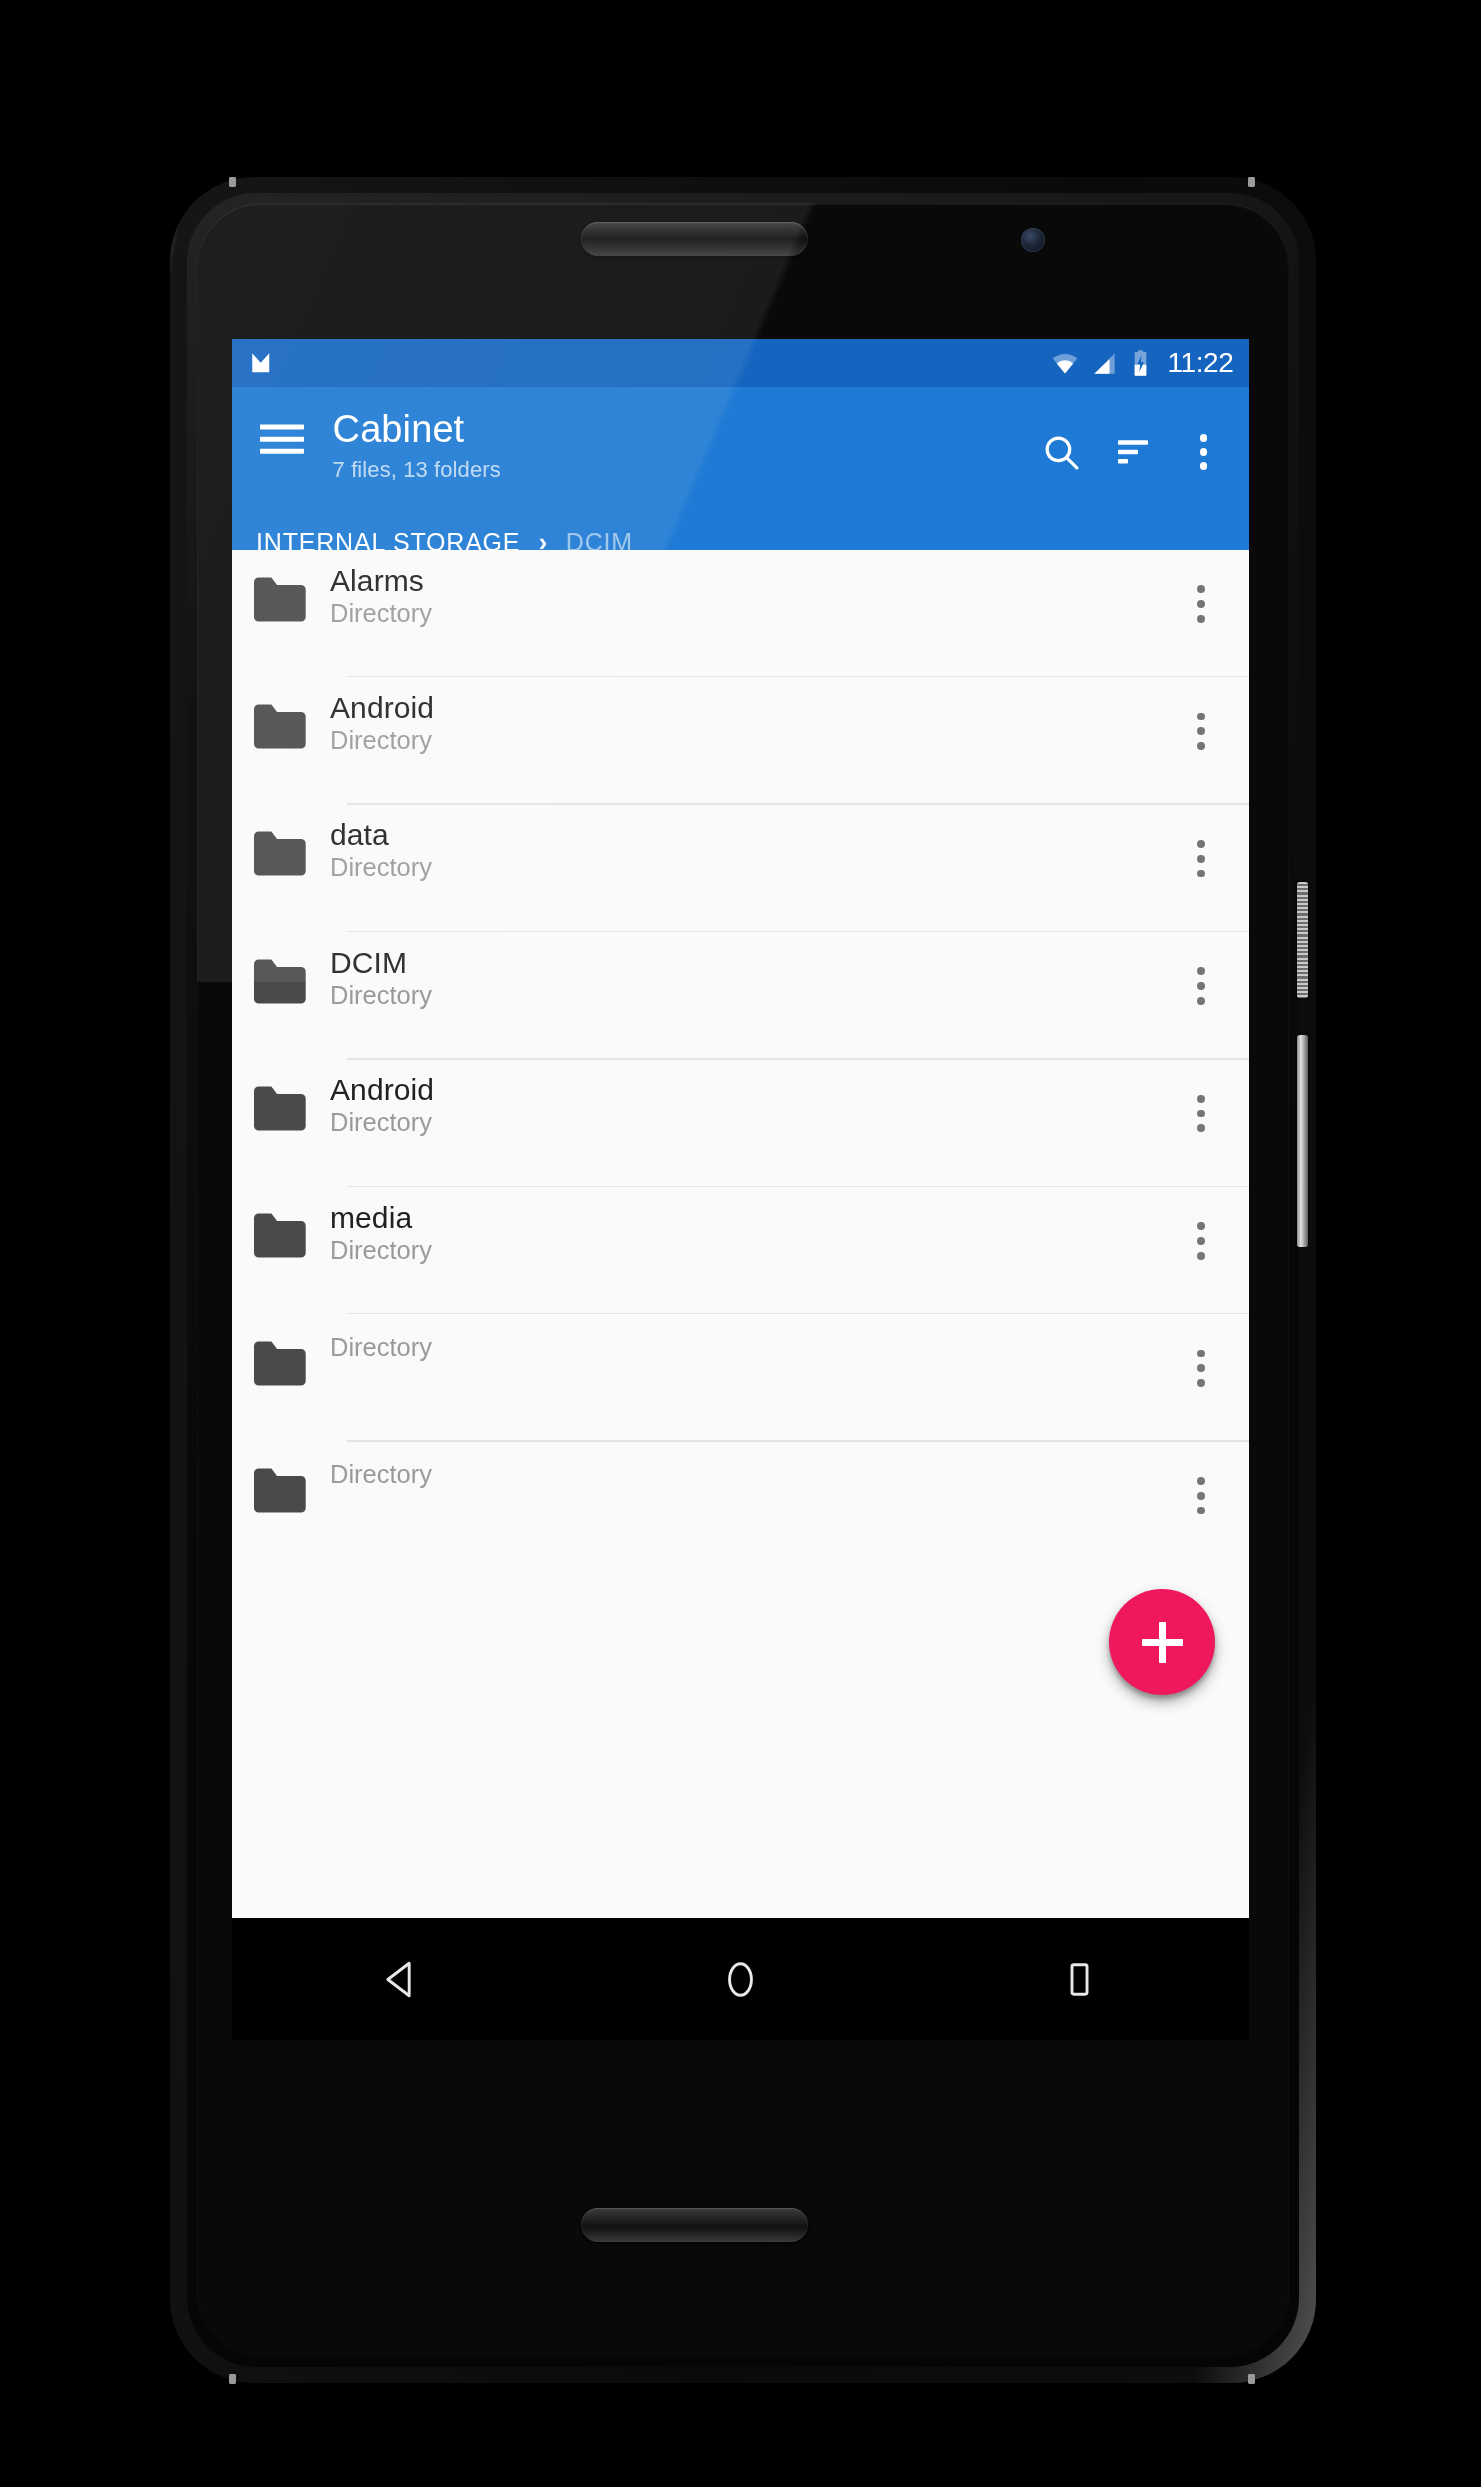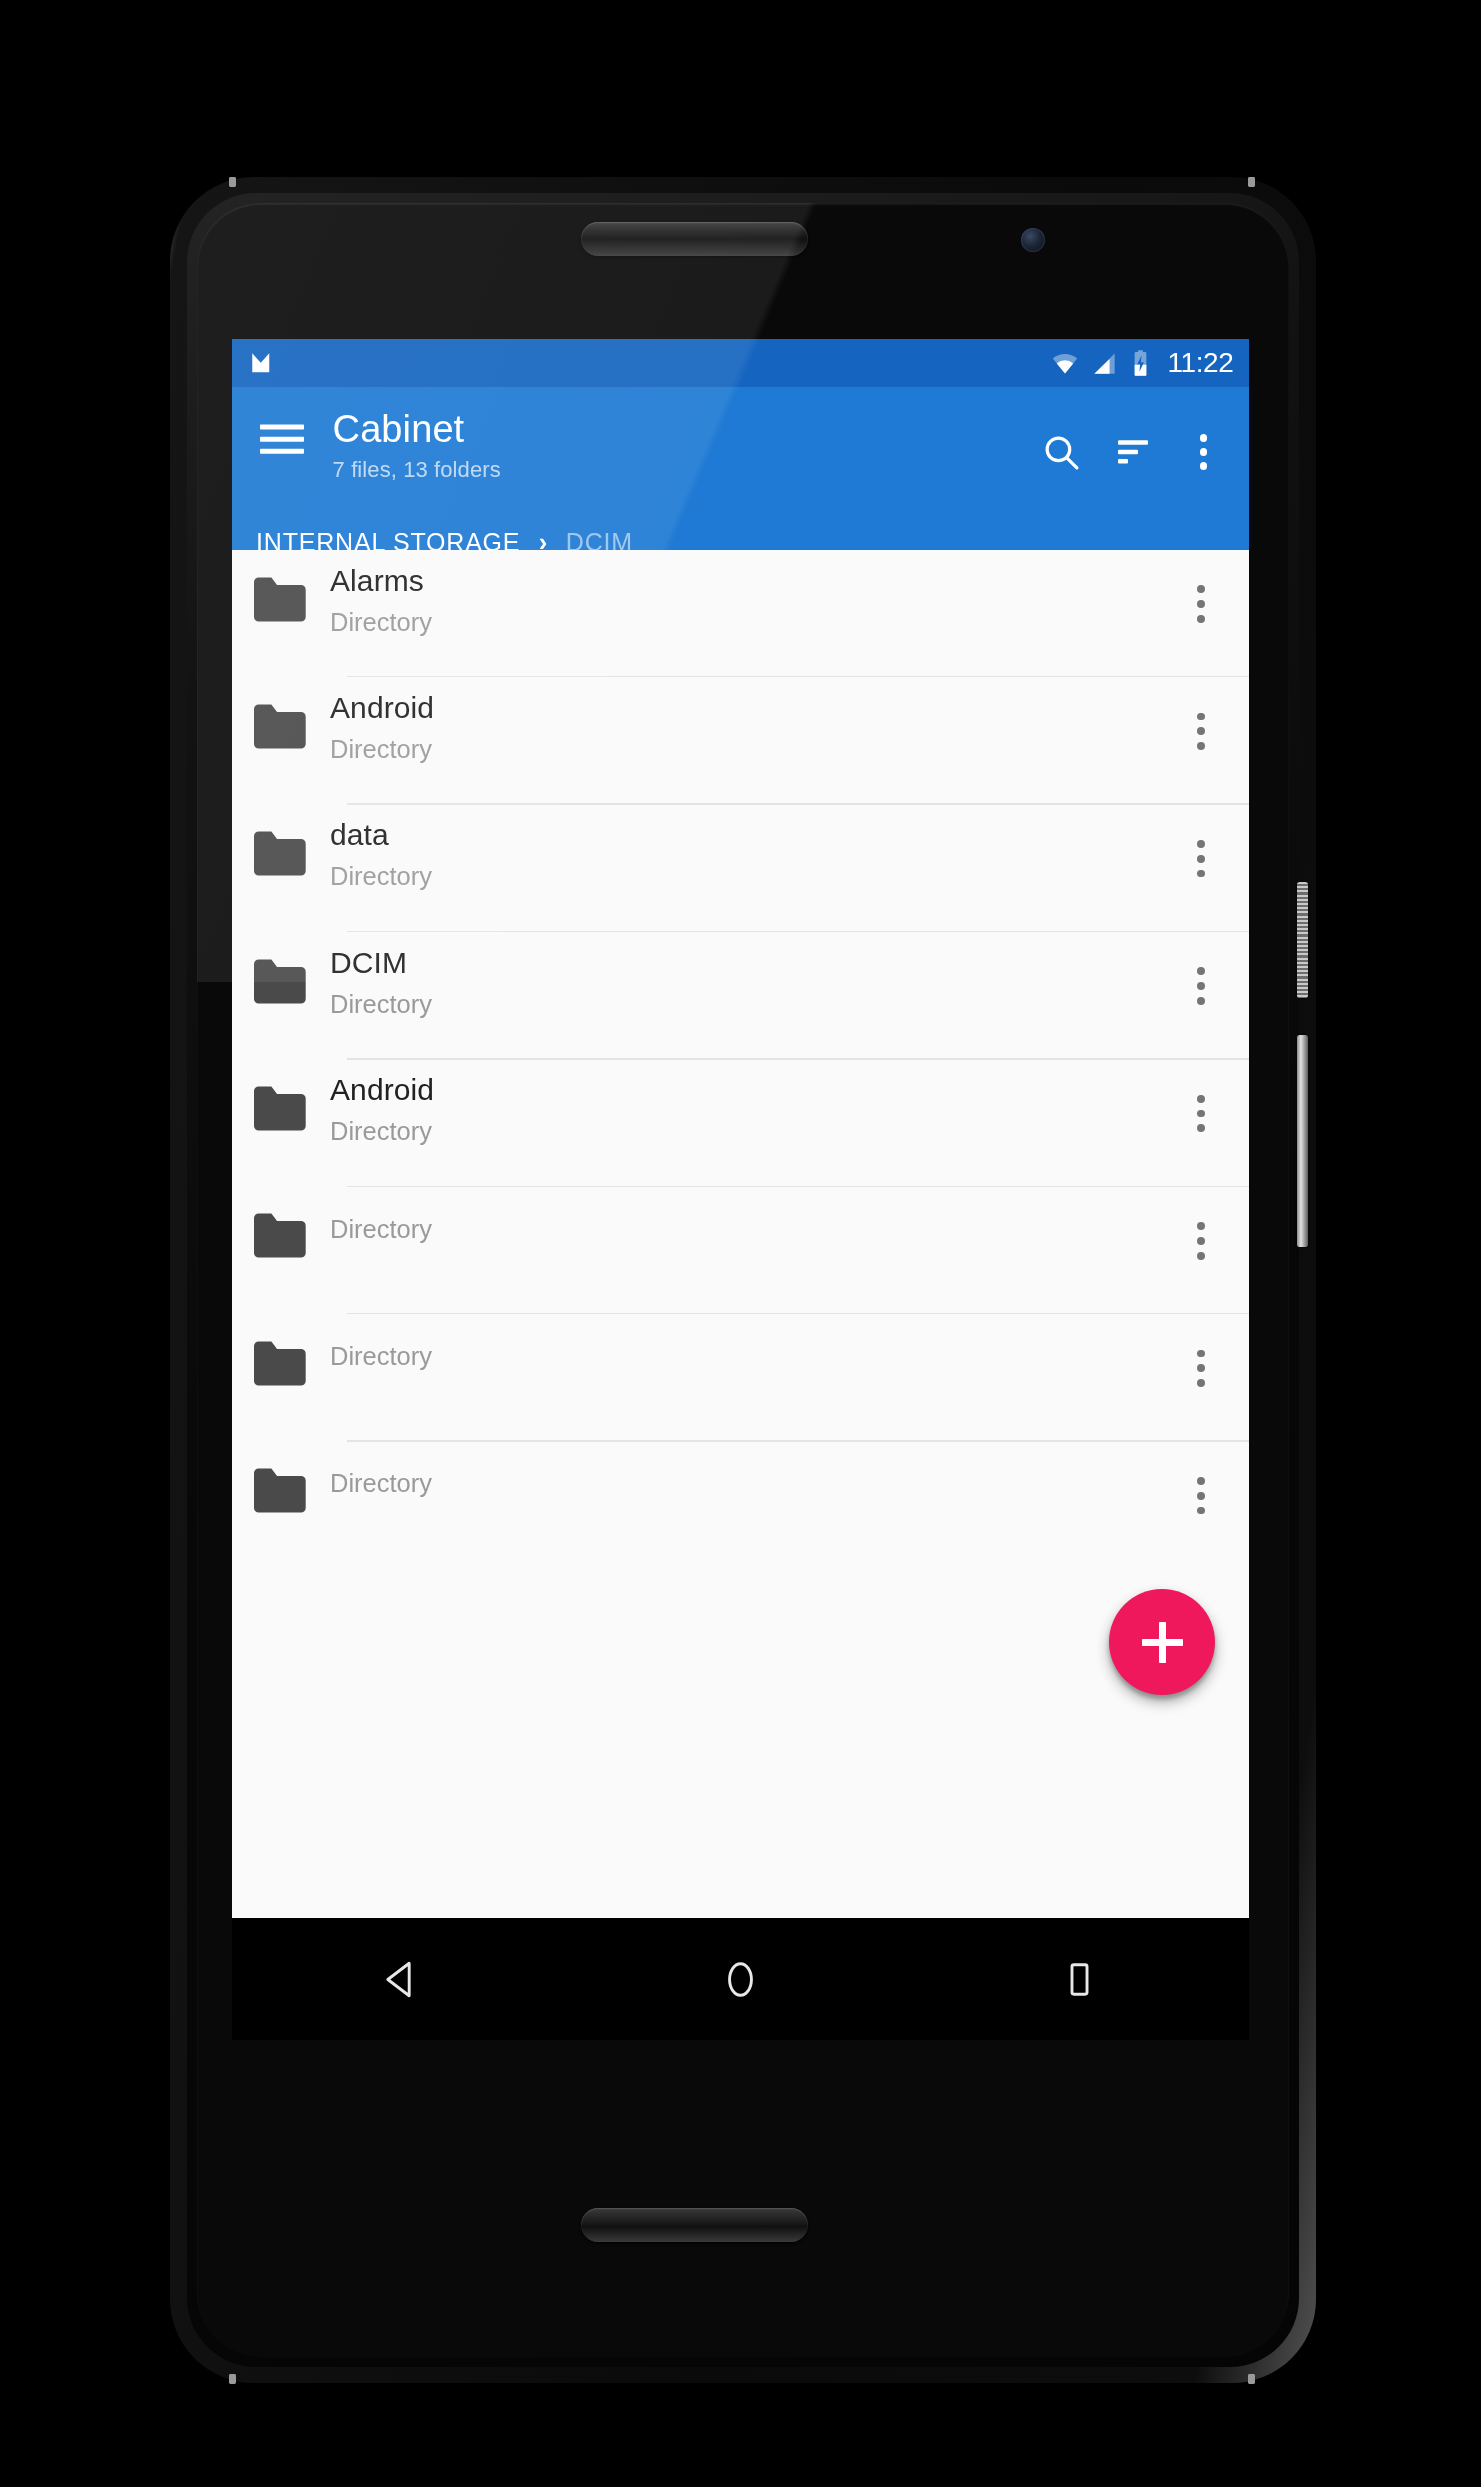--- a/index.html
+++ b/index.html
@@ -257,21 +257,21 @@
   .item-name {
     color: #212121;
     font-size: 30px;
     line-height: 1.0;
     letter-spacing: 0.1px;
   }
   .item-sub {
     color: #9a9a9a;
     font-size: 25.5px;
     line-height: 1.0;
-    margin-top: 14px;
+    margin-top: 5px;
   }
   .item-menu {
     flex: 0 0 auto;
     width: 68px; height: 68px;
     margin-top: 20px;
     margin-right: 14px;
     display: flex; flex-direction: column;
     align-items: center; justify-content: center;
     gap: 7px;
   }
@@ -483,20 +483,21 @@
           <i></i>
         </div>
     </div>
     <div class="divider"></div>
 
     <div class="list-item">
       <svg class="folder-icon" viewBox="0 0 24 20">
         <path d="M2 2.6 a2 2 0 0 1 2 -2 h5.4 l2.4 3.2 H22 a2 2 0 0 1 2 2 V17.4 a2 2 0 0 1 -2 2 H4 a2 2 0 0 1 -2 -2 Z" fill="#4a4a4a"></path>
       </svg>
       <div class="item-texts">
+        <div class="item-name">media</div>
         <div class="item-sub">Directory</div>
       </div>
       <div class="item-menu">
           <i></i>
           <i></i>
           <i></i>
         </div>
     </div>
     <div class="divider"></div>
 

